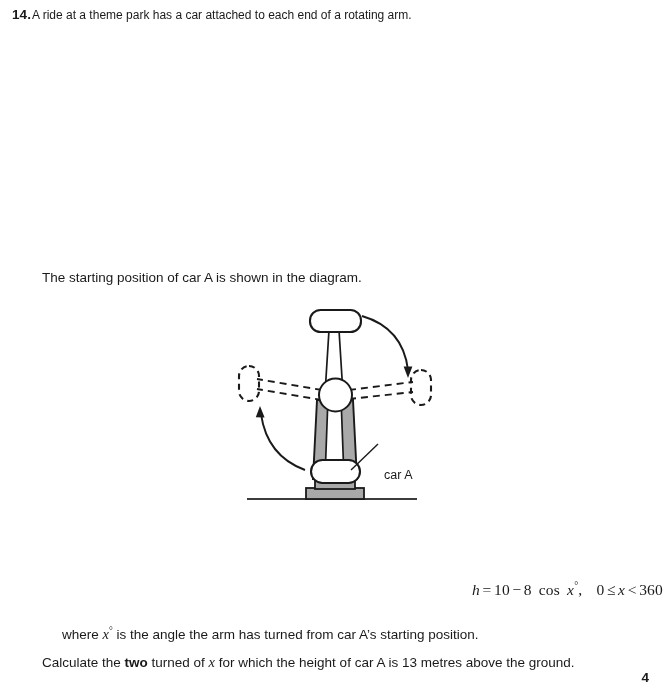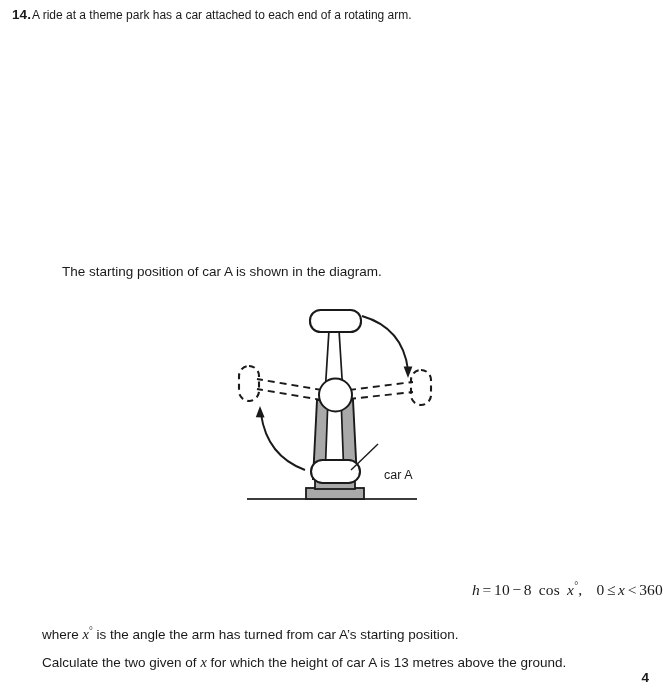--- a/index.html
+++ b/index.html
@@ -41,26 +41,26 @@
   }
 
   
   .para {
     position: absolute;
     left: 42px;
     font-size: 13.5px;
     line-height: 19.5px;
     width: 575px;
   }
-  .p-start   { top: 262px; margin-left: 20px; }
+  .p-start   { top: 268px; }
   .p-rotates { top: 528px; }
-  .p-where   { top: 625px; }
+  .p-where   { top: 625px; margin-left: 20px; }
   .p-calc    { top: 653px; }
 
-  .bold { font-weight: normal; }
+  .bold { font-weight: bold; }
 
   
   .mvar {
     font-family: "Liberation Serif", serif;
     font-style: italic;
     font-size: 14.5px;
   }
   .mvar-sup {
     font-family: "Liberation Serif", serif;
     font-style: normal;
@@ -169,17 +169,17 @@
     </svg>
   </div>
 
   <div class="car-label">car A</div>
 
 
   <div class="formula"><span class="it">h</span><span class="op">=</span><span>10</span><span class="op">−</span><span>8</span><span class="gap"></span><span>cos</span><span class="gap"></span><span class="it">x</span><span class="deg">°</span><span>,</span><span class="gap"></span><span class="gap"></span><span>0</span><span class="op">≤</span><span class="it">x</span><span class="op">&lt;</span><span>360</span></div>
 
   <div class="para p-where"><span>where </span><span class="mvar">x</span><span class="mvar-sup">°</span><span> is the angle the arm has turned from car A’s starting position.</span></div>
 
-  <div class="para p-calc"><span>Calculate the </span><span class="bold">two</span><span> given of </span><span class="mvar">x</span><span> for which the height of car A is 13 metres above the ground.</span></div>
+  <div class="para p-calc"><span>Calculate the </span><span class="bold">two</span><span> turned of </span><span class="mvar">x</span><span> for which the height of car A is 13 metres above the ground.</span></div>
 
   <div class="marks">4</div>
 
 </div>
 
 </body></html>

